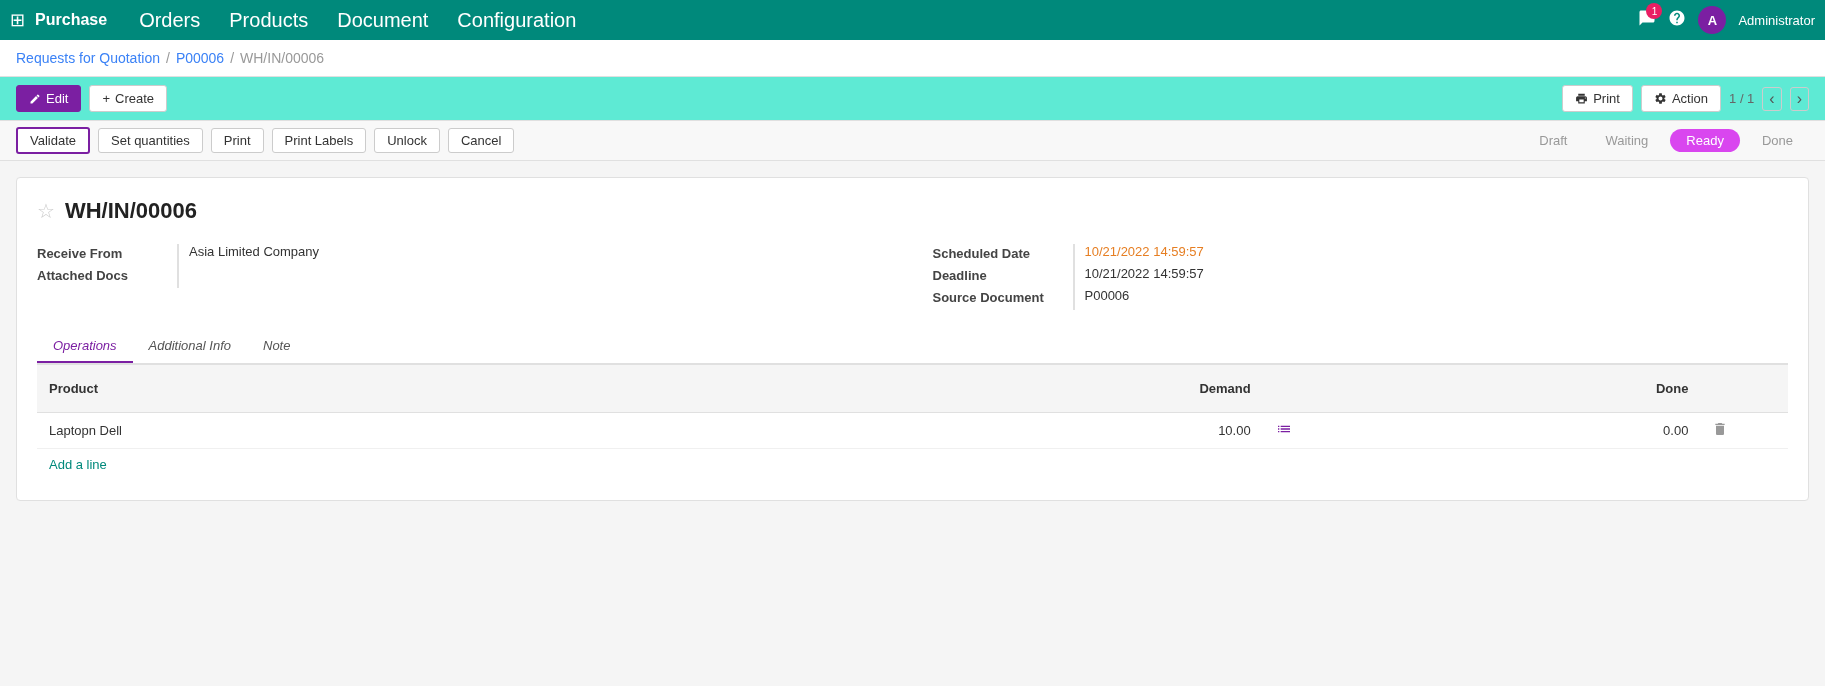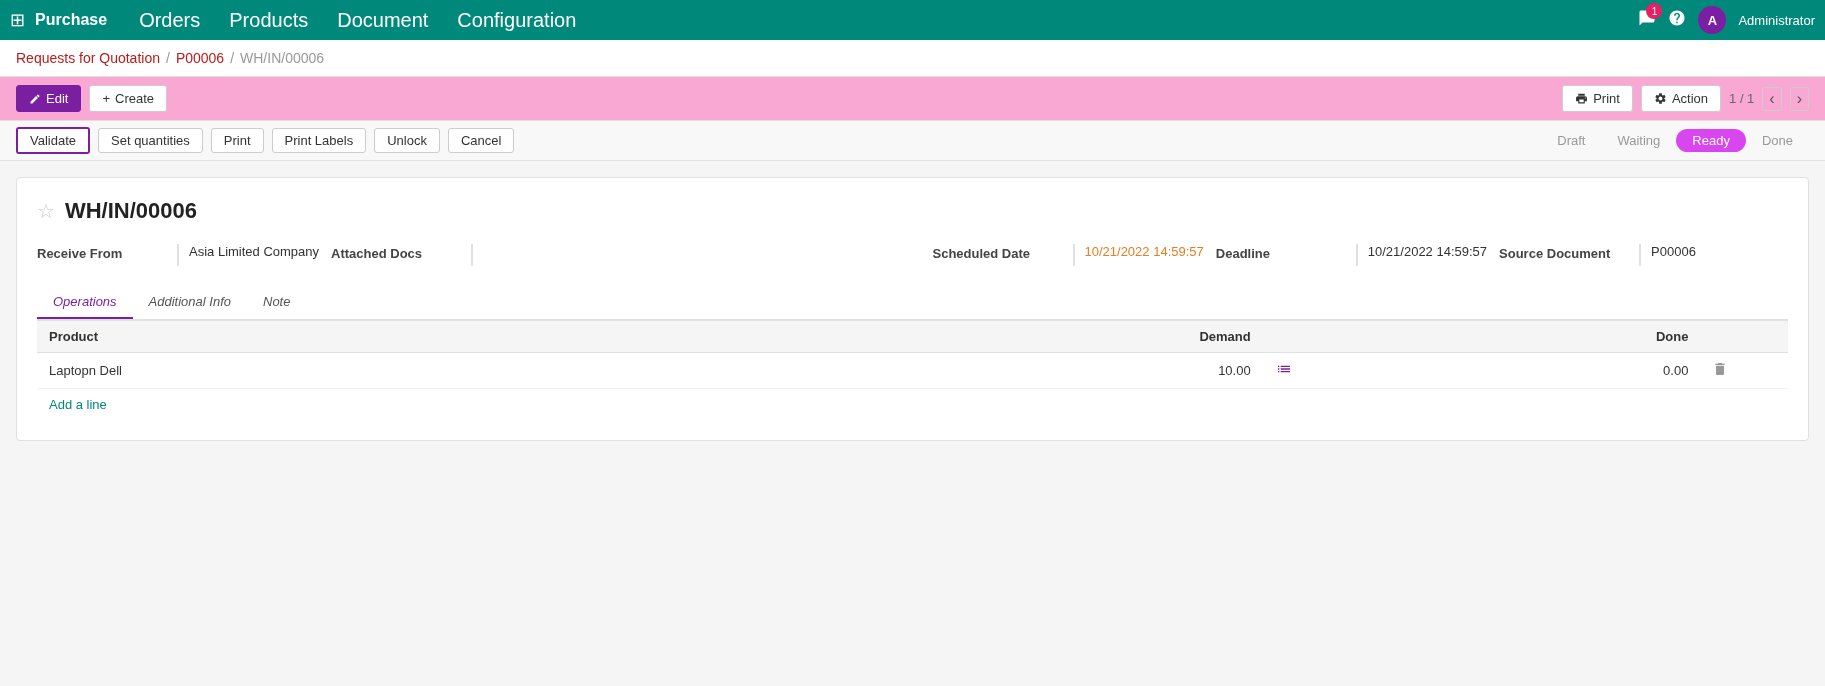--- a/index.html
+++ b/index.html
@@ -77,27 +77,27 @@
     
     .breadcrumb-bar {
       background: white;
       padding: 10px 16px;
       border-bottom: 1px solid #e0e0e0;
       display: flex;
       align-items: center;
       gap: 6px;
       font-size: 14px;
     }
-    .breadcrumb-link { color: #b91c1c; cursor: pointer; }
+    .breadcrumb-link { color: #3b82f6; cursor: pointer; }
     .breadcrumb-sep { color: #999; }
     .breadcrumb-current { color: #999; }
 
     
     .toolbar {
-      background: #f9a8d4;
+      background: #5eead4;
       padding: 8px 16px;
       display: flex;
       align-items: center;
       gap: 8px;
       border-bottom: 1px solid #e0e0e0;
     }
     .btn {
       padding: 5px 12px;
       border-radius: 3px;
       cursor: pointer;
@@ -167,21 +167,21 @@
       color: #333;
       border: 1px solid #ccc;
       padding: 4px 12px;
       border-radius: 3px;
       cursor: pointer;
       font-size: 13px;
     }
     .status-bar {
       margin-left: auto;
       display: flex;
-      gap: 0;
+      gap: 6px;
     }
     .status-step {
       padding: 4px 16px;
       font-size: 13px;
       color: #999;
       border-radius: 20px;
     }
     .status-step.active {
       color: white;
       background: #d946ef;
@@ -217,21 +217,22 @@
 
     
     .fields-grid {
       display: grid;
       grid-template-columns: 1fr 1fr;
       gap: 10px 40px;
       margin-bottom: 20px;
     }
     .left-fields, .right-fields {
       display: flex;
-      gap: 12px;
+      flex-direction: column;
+      gap: 0;
     }
     .field-row {
       display: flex;
       align-items: flex-start;
       gap: 10px;
     }
     .field-label {
       font-weight: 600;
       color: #444;
       min-width: 130px;
@@ -268,21 +269,21 @@
     }
 
     
     .data-table {
       width: 100%;
       border-collapse: collapse;
       margin-top: 0;
     }
     .data-table th {
       background: #f5f5f5;
-      padding: 8px 12px;
+      padding: 16px 12px;
       text-align: left;
       font-size: 13px;
       font-weight: 600;
       border-bottom: 1px solid #e0e0e0;
       border-top: 1px solid #e0e0e0;
     }
     .data-table th.right { text-align: right; }
     .data-table td {
       padding: 8px 12px;
       font-size: 13px;

